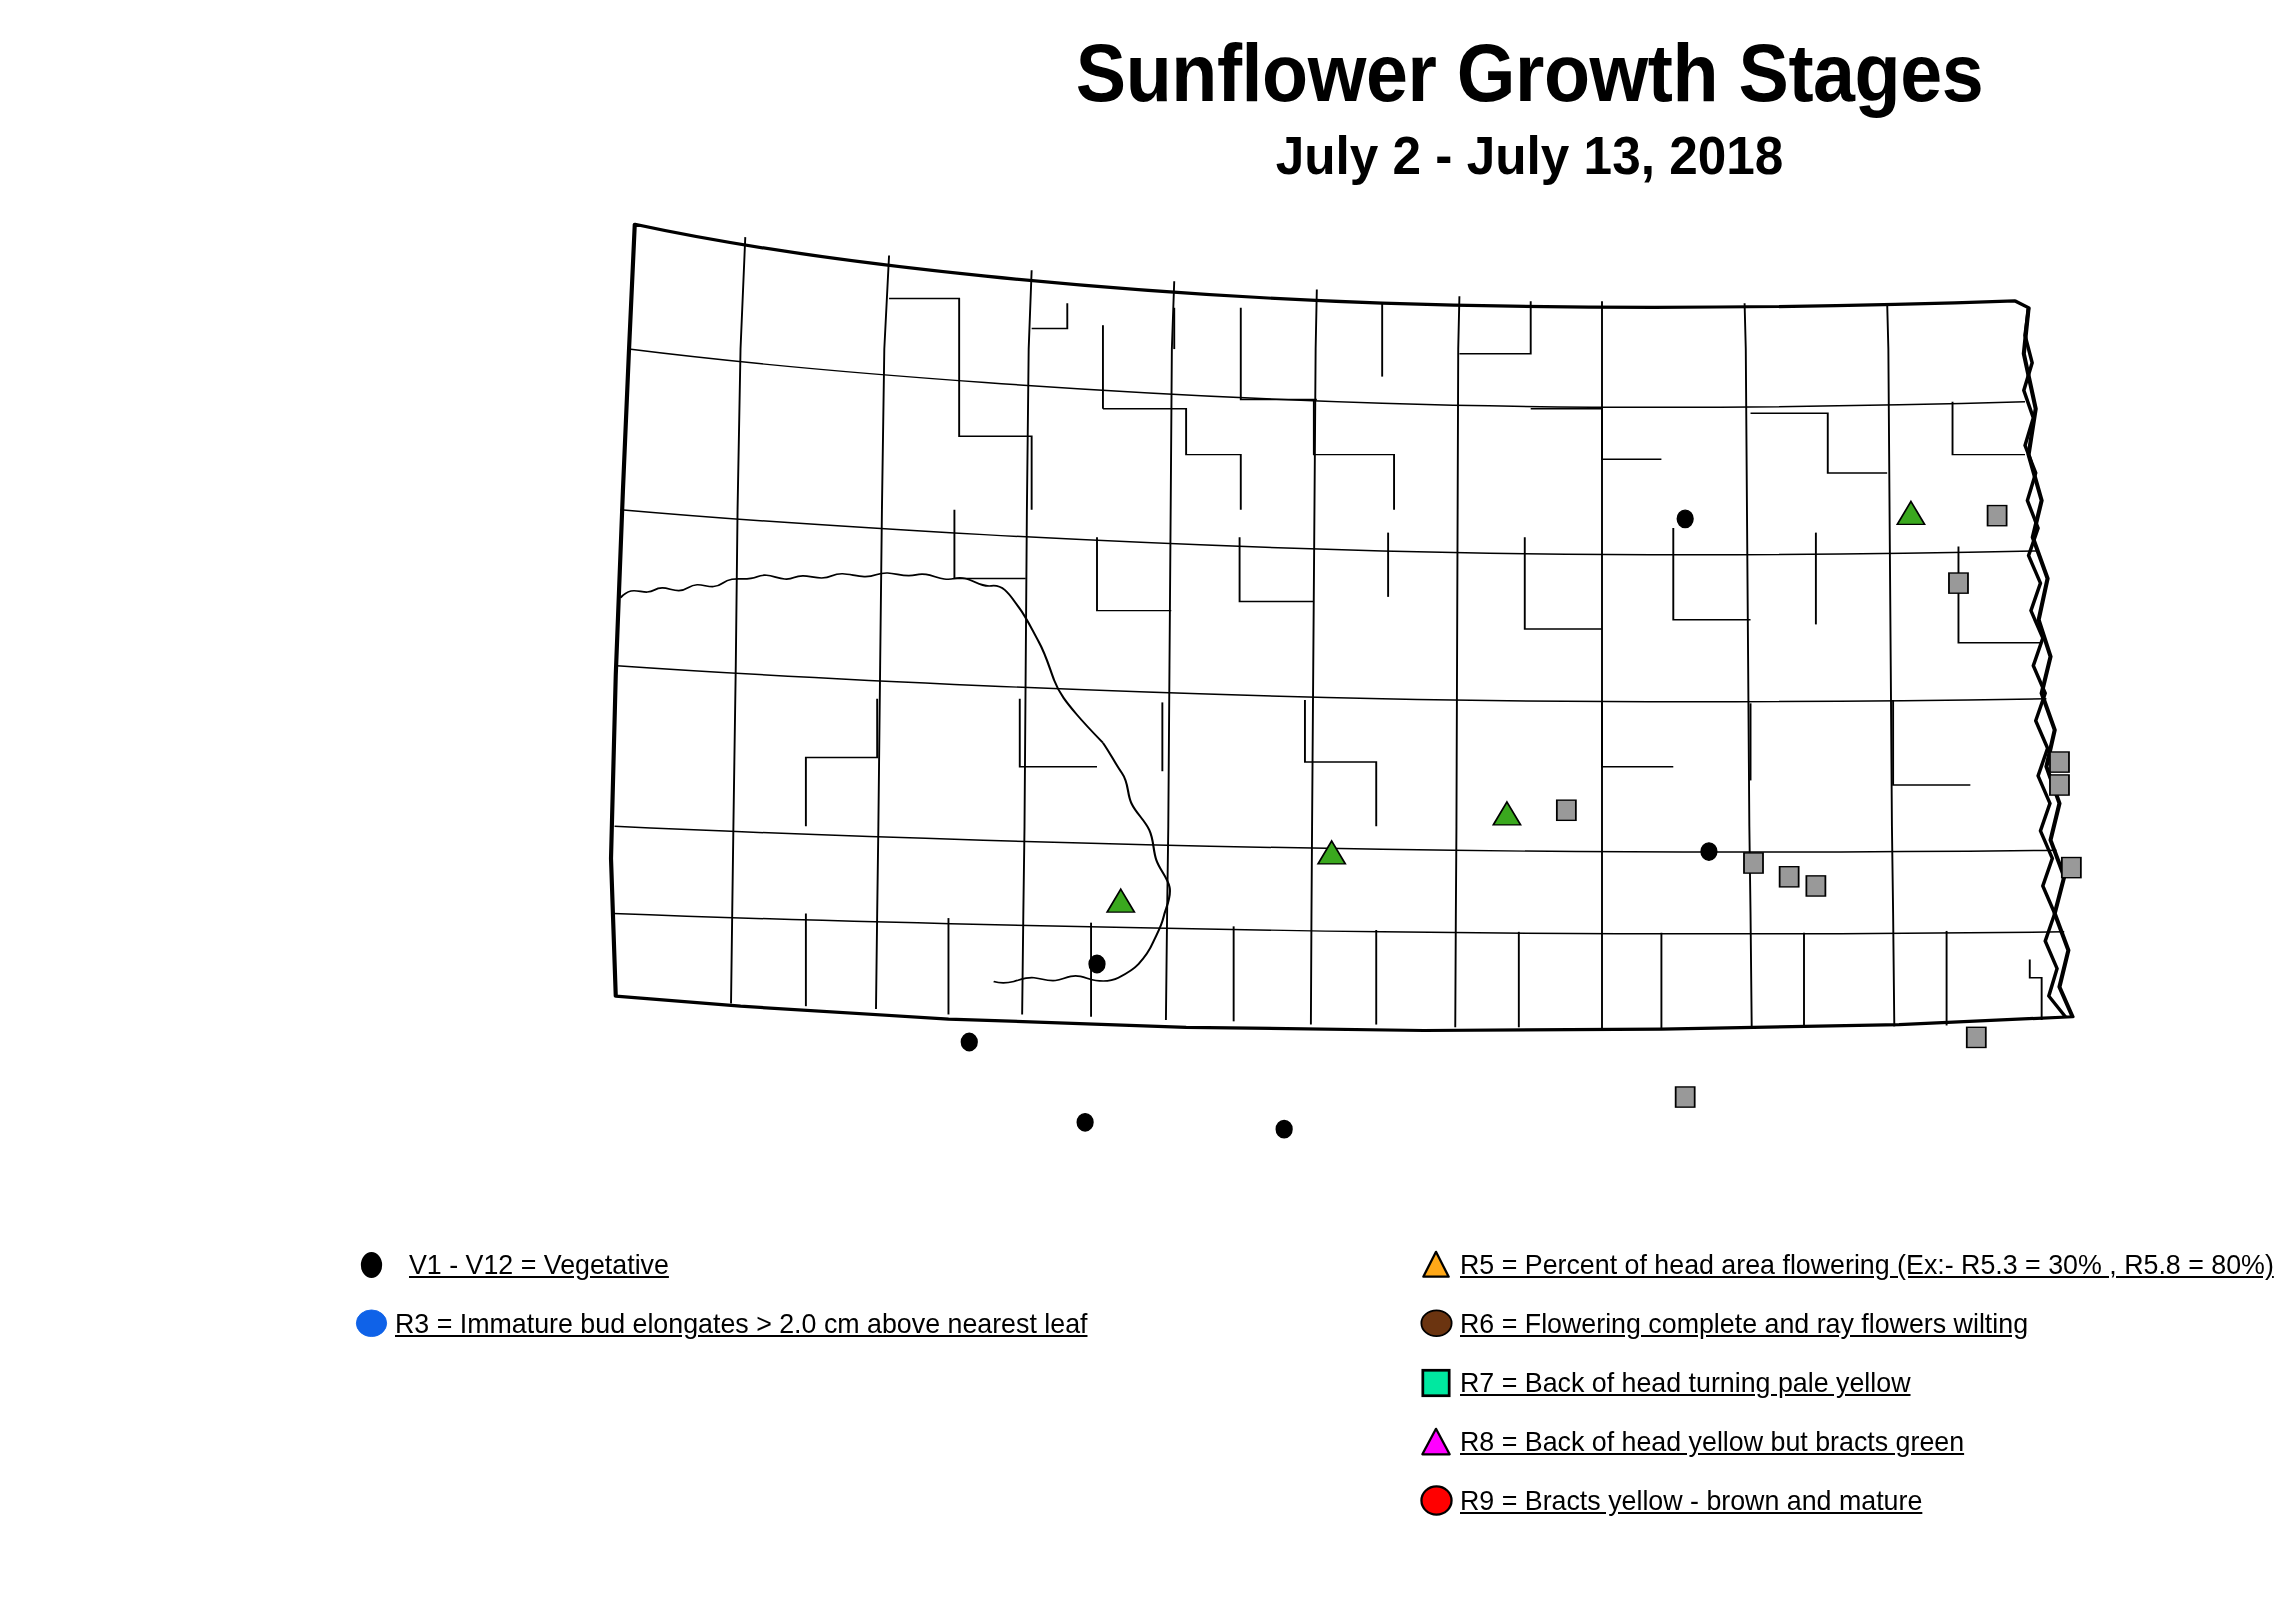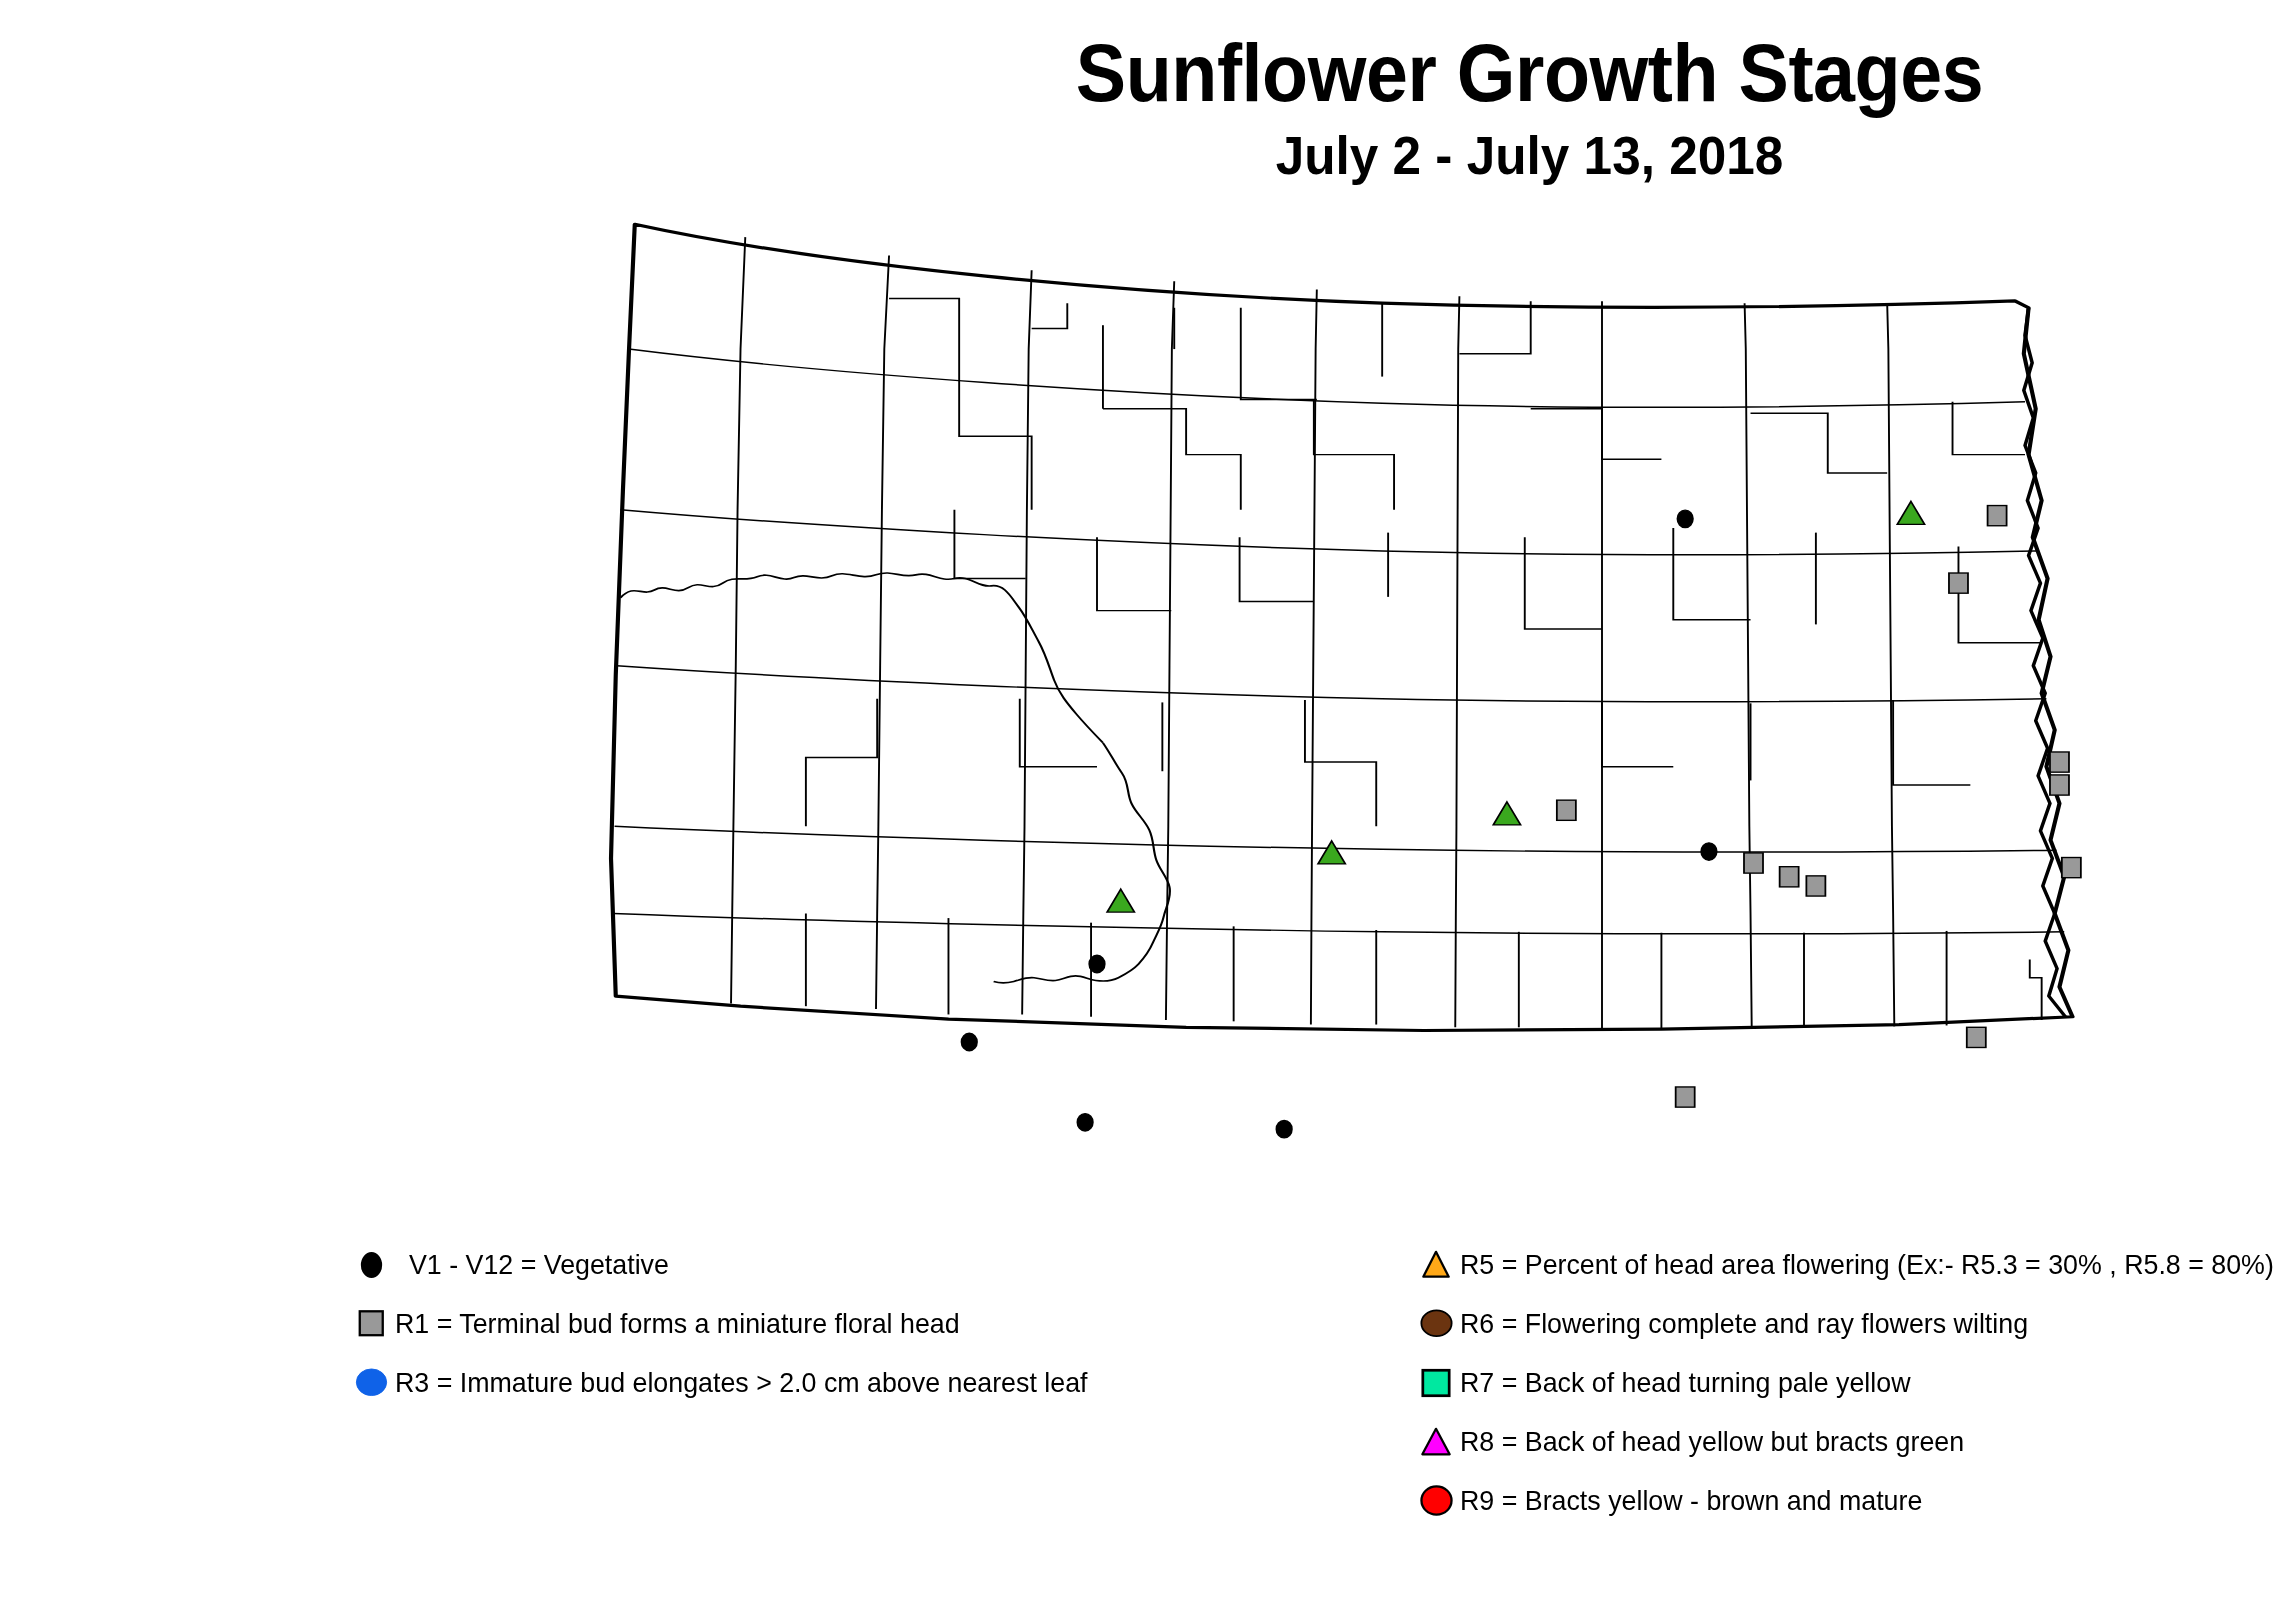--- a/index.html
+++ b/index.html
@@ -54,20 +54,21 @@
   #legend {
     position: absolute;
     left: 0;
     top: 1235px;
     width: 3059px;
     height: 321px;
   }
   .legend-col {
     position: absolute;
     top: 0;
+    text-decoration: underline;
   }
   #legend-col-left  { left: 349px;  width: 1102px; }
   #legend-col-right { left: 1414px; width: 1194px; }
 
   .legend-row {
     position: relative;
     height: 59px;
     display: flex;
     align-items: center;
   }
@@ -240,28 +241,20 @@
 
     <div class="legend-row">
       <span class="legend-symbol">
         <svg width="25" height="26" viewBox="0 0 54 56">
             <ellipse cx="27" cy="28" rx="21" ry="26" fill="#000000" stroke="#000000" stroke-width="4"></ellipse>
           </svg>
       </span>
       <span class="legend-label indent">V1 - V12 = Vegetative</span>
     </div>
 
-    <div class="legend-row">
-      <span class="legend-symbol">
-        <svg width="28.5" height="28.5" viewBox="0 0 62 62">
-            <rect x="6" y="5" width="50" height="52" fill="#999999" stroke="#000000" stroke-width="5"></rect>
-          </svg>
-      </span>
-      <span class="legend-label">R1 = Terminal bud forms a miniature floral head</span>
-    </div>
 
 
     <div class="legend-row">
       <span class="legend-symbol">
         <svg width="33" height="28.5" viewBox="0 0 72 62">
             <ellipse cx="36" cy="31" rx="33" ry="29" fill="#0F62E8" stroke="#0F62E8" stroke-width="2"></ellipse>
           </svg>
       </span>
       <span class="legend-label">R3 = Immature bud elongates &gt; 2.0 cm above nearest leaf</span>
     </div>

